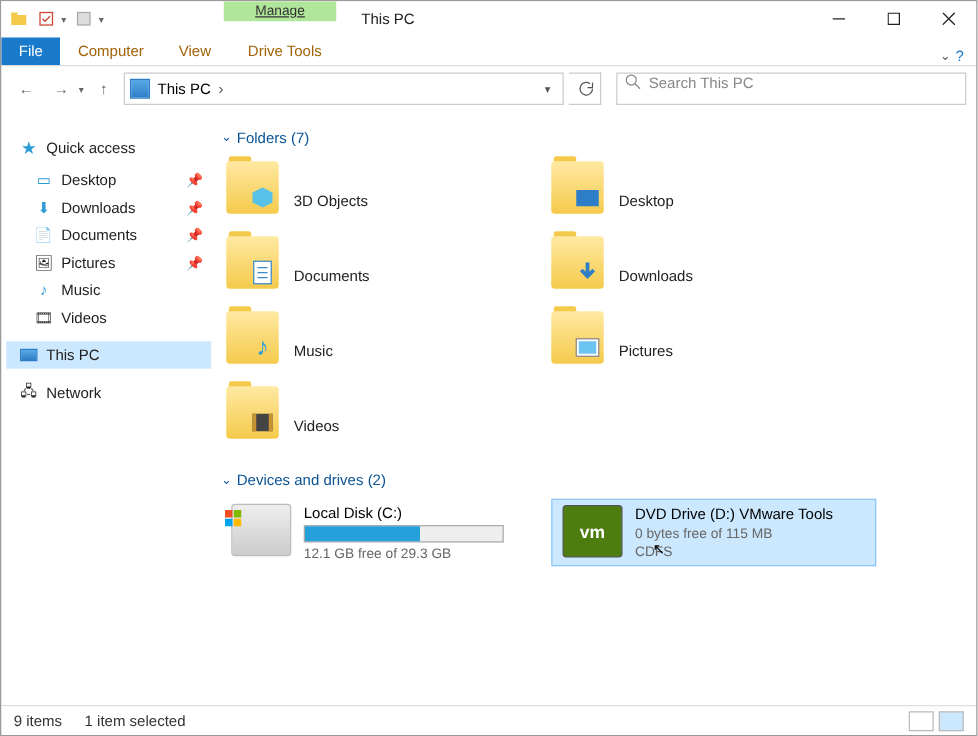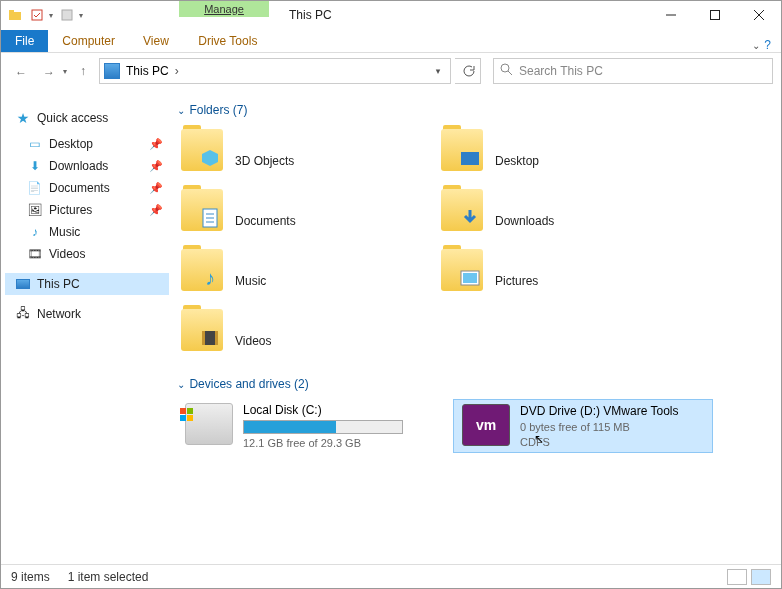--- a/index.html
+++ b/index.html
@@ -24,21 +24,21 @@
 .ribbon-spacer { flex:1; }
 .ribbon-right { padding:0 10px; display:flex; align-items:center; gap:4px; color:#1979ca; }
 
 
 .navbar { height: 36px; display:flex; align-items:center; padding:4px 8px; gap:4px; }
 .navbtn { width:24px; height:24px; display:flex; align-items:center; justify-content:center; color:#666; cursor:pointer; }
 .addr { flex:1; height:26px; border:1px solid #ccc; display:flex; align-items:center; padding:0 4px; gap:6px; }
 .addr-icon { width:16px;height:16px; background:linear-gradient(#5aa9e6,#2d7ec7); border:1px solid #2d7ec7; }
 .addr-drop { margin-left:auto; color:#555; font-size:9px; width:16px; text-align:center; cursor:pointer; }
 .refresh { width:26px; height:26px; border:1px solid #ccc; border-left:none; display:flex; align-items:center; justify-content:center; cursor:pointer; }
-.search { width:280px; height:26px; border:1px solid #ccc; display:flex; align-items:center; padding:0 6px; gap:6px; color:#888; margin-left:8px; }
+.search { width:280px; height:26px; border:1px solid #ccc; display:flex; padding:0 6px; gap:6px; color:#888; margin-left:8px; }
 
 
 .body { flex:1; display:flex; overflow:hidden; }
 .sidebar { width:172px; padding:10px 4px; overflow-y:auto; }
 .nav-item { display:flex; align-items:center; gap:6px; padding:3px 6px 3px 22px; cursor:pointer; color:#222; }
 .nav-item.top { padding-left:10px; margin-top:8px; margin-bottom:4px; }
 .nav-item.selected { background:#cce8ff; }
 .pin { margin-left:auto; color:#888; font-size:11px; }
 .nav-icon { width:16px; height:16px; display:flex; align-items:center; justify-content:center; }
 
@@ -46,28 +46,28 @@
 .group-header { color:#0b5394; font-size:13px; padding:4px 0 8px 0; display:flex; align-items:center; gap:4px; cursor:pointer; }
 .chev { font-size:10px; }
 .folder-grid { display:grid; grid-template-columns: repeat(2, 260px); gap:10px 0; padding-bottom:18px; }
 .item { display:flex; align-items:center; gap:12px; padding:4px; cursor:pointer; }
 .folder-ico { width:42px; height:42px; position:relative; }
 .folder-shape { position:absolute; inset:0; background:linear-gradient(#ffe9a2,#f5ca4b); border-radius:3px; }
 .folder-tab { position:absolute; top:-4px; left:2px; width:18px; height:6px; background:#f5ca4b; border-radius:2px 2px 0 0; }
 .overlay { position:absolute; right:2px; bottom:2px; width:22px; height:22px; display:flex; align-items:center; justify-content:center; }
 .item-label { color:#222;margin-top:22px; }
 
-.drives { display:flex; gap:16px; }
+.drives { display:flex; gap:4px; }
 .drive { display:flex; gap:10px; padding:4px 8px; cursor:pointer; width:260px; }
 .drive.selected { background:#cce8ff; border:1px solid #8ec7f5; }
 .drive-ico { width:48px; height:42px; display:flex; align-items:center; justify-content:center; position:relative; }
 .drive-ico.hdd { background:linear-gradient(#eee,#ccc); border:1px solid #bbb; border-radius:3px; }
 .win-flag { position:absolute; left:-6px; top:4px; display:grid; grid-template-columns:6px 6px; grid-template-rows:6px 6px; gap:1px; }
 .win-flag span:nth-child(1){background:#f25022}.win-flag span:nth-child(2){background:#7fba00}.win-flag span:nth-child(3){background:#00a4ef}.win-flag span:nth-child(4){background:#ffb900}
-.dvd-ico { background:#701a75; border:1px solid #555; border-radius:3px; color:#fff; font-weight:bold; font-size:14px; }
+.dvd-ico { background:#4d7c0f; border:1px solid #555; border-radius:3px; color:#fff; font-weight:bold; font-size:14px; }
 .drive-info { display:flex; flex-direction:column; gap:3px; flex:1; }
 .bar { width:160px; height:14px; border:1px solid #aaa; background:#eee; position:relative; }
 .bar-fill { position:absolute; left:0; top:0; bottom:0; background:#26a0da; }
 .sub { color:#666; font-size:11px; }
 
 
 .status { height:24px; border-top:1px solid #ddd; display:flex; align-items:center; padding:0 10px; gap:18px; color:#333; }
 .view-toggles { margin-left:auto; display:flex; gap:4px; }
 .view-toggle { width:20px;height:16px; border:1px solid #bbb; cursor:pointer; }
 

